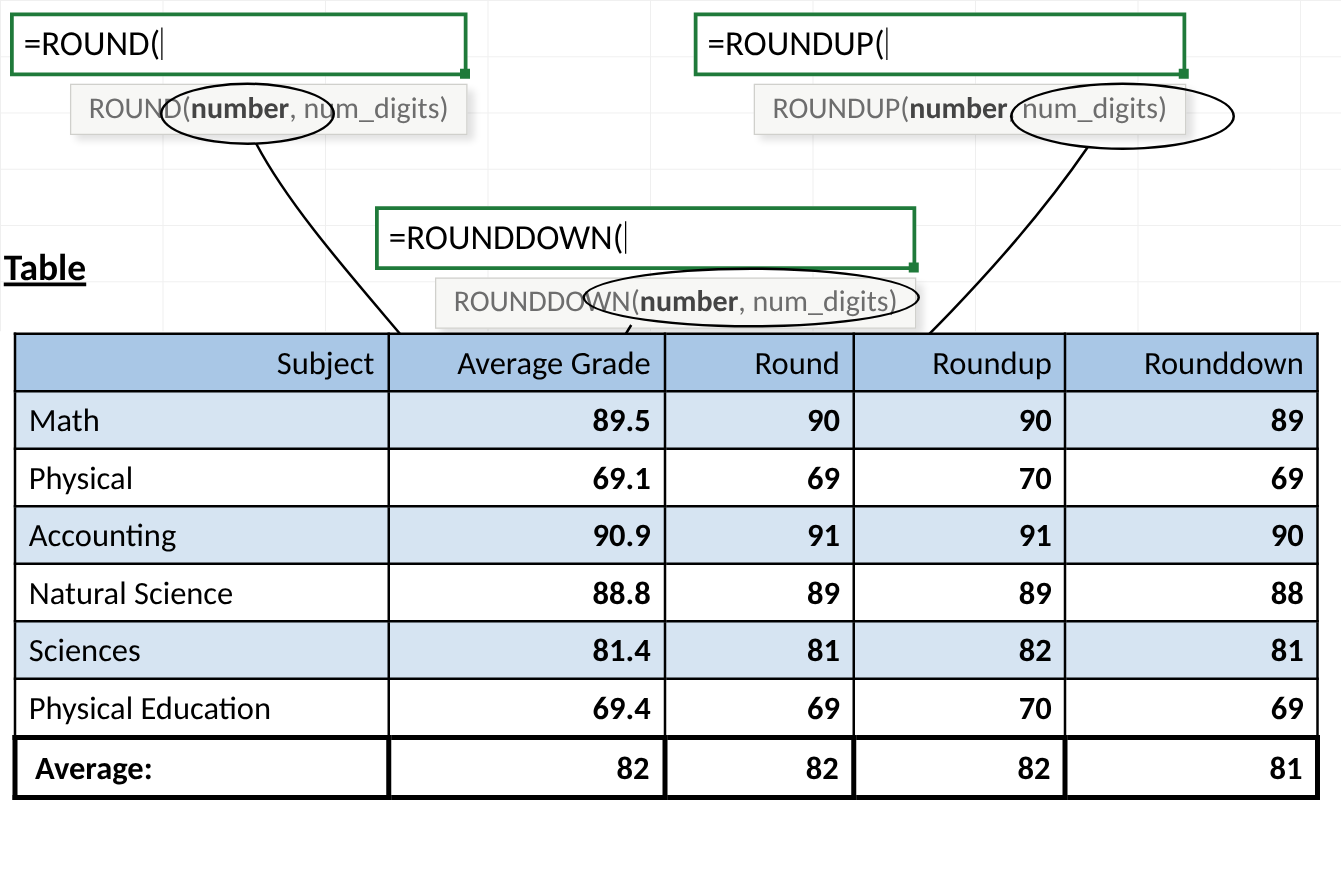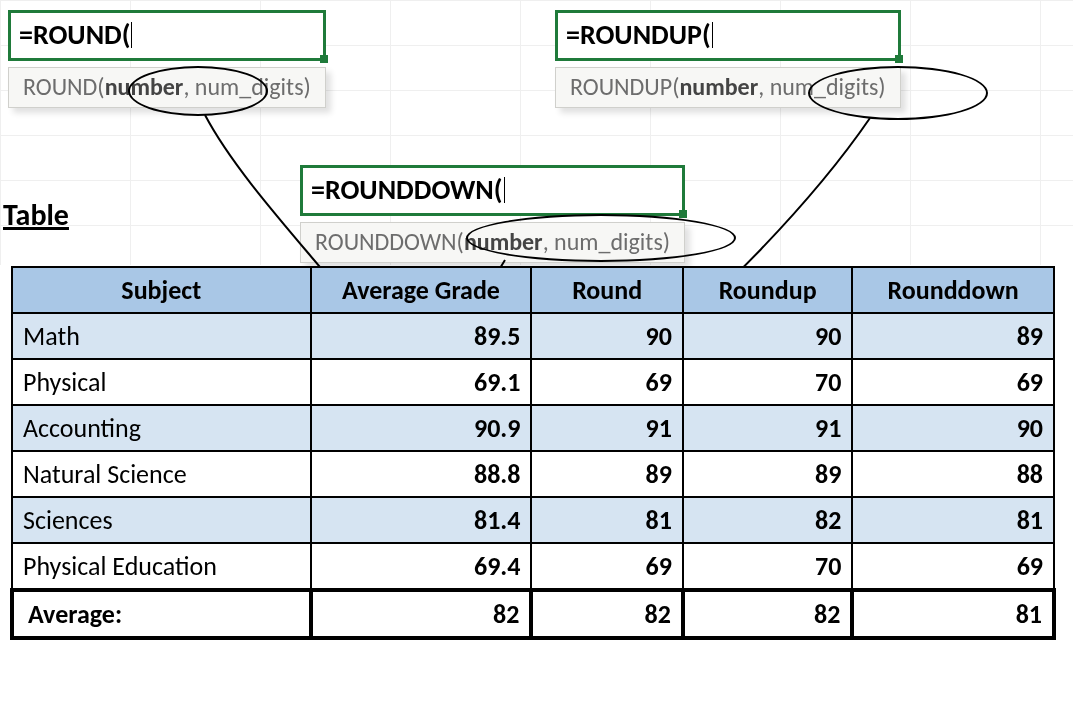--- a/index.html
+++ b/index.html
@@ -29,21 +29,21 @@
 
   .snippet {
     position: absolute;
     z-index: 2;
   }
   .formula-cell {
     border: 3px solid #1f7a3a;
     background: #ffffff;
     padding: 4px 10px 6px 8px;
     font-size: 28px;
-    font-weight: 700;
+    font-weight: 400;
     position: relative;
     min-width: 160px;
   }
   .formula-cell .cursor {
     display:inline-block;
     width:1px; height:26px;
     background:#000;
     vertical-align:-4px;
     margin-left:1px;
   }
@@ -55,20 +55,21 @@
   }
   .tooltip {
     margin-top: 6px;
     background: #f7f7f5;
     border: 1px solid #d0d0cc;
     box-shadow: 5px 5px 6px rgba(0,0,0,.12);
     color: #6d6d6d;
     font-size: 24px;
     padding: 4px 14px 6px 14px;
     white-space: nowrap;
+    margin-left: 48px;
   }
   .tooltip .fname { color:#6d6d6d; }
   .tooltip .bold { font-weight:700; color:#444; }
 
   
   #snip-round     { top: 10px;  left: 8px; }
   #snip-roundup   { top: 10px;  left: 555px; }
   #snip-rounddown { top: 165px; left: 300px; }
 
   .section-title {
@@ -112,22 +113,22 @@
     width: 1046px;
     border-collapse: collapse;
     font-size: 26px;
   }
   table.grades th, table.grades td {
     border: 2px solid #000;
     padding: 6px 10px;
   }
   table.grades th {
     background: #a9c7e6;
-    font-weight: 700;
-    text-align: center;
+    font-weight: 400;
+    text-align: right;
   }
   table.grades td.num { text-align: right; font-weight:600; }
   table.grades td.subj { text-align:left; font-weight:400; }
   table.grades tr.band td { background: #d6e4f2; }
   table.grades tr.plain td { background: #ffffff; }
 
   table.grades tr.avg td {
     background:#ffffff;
     font-weight:700;
     border: 4px solid #000;

